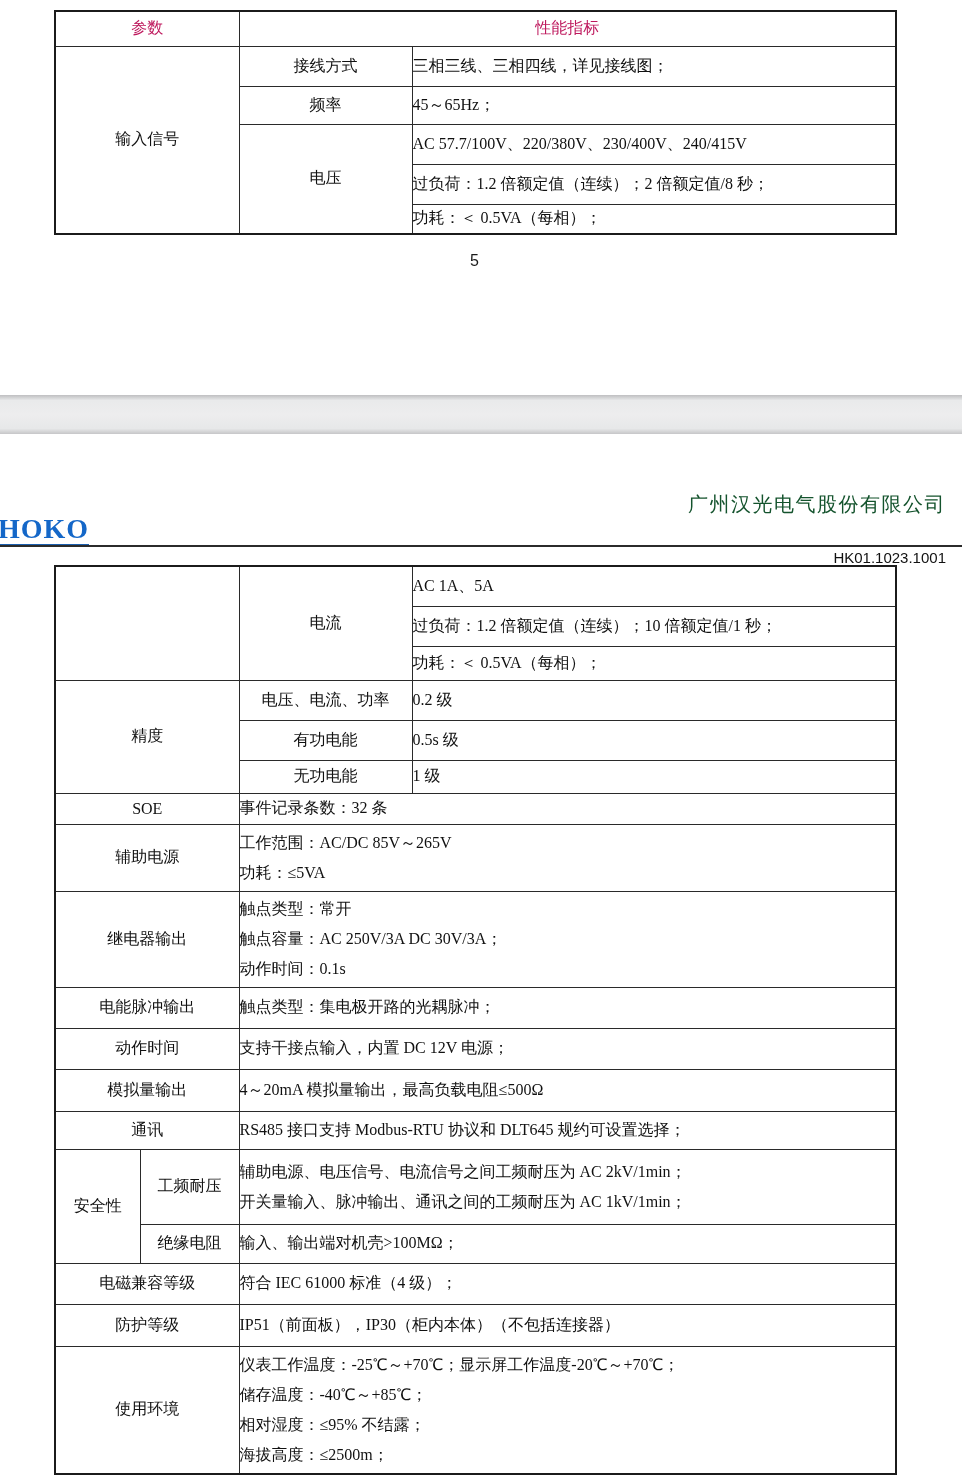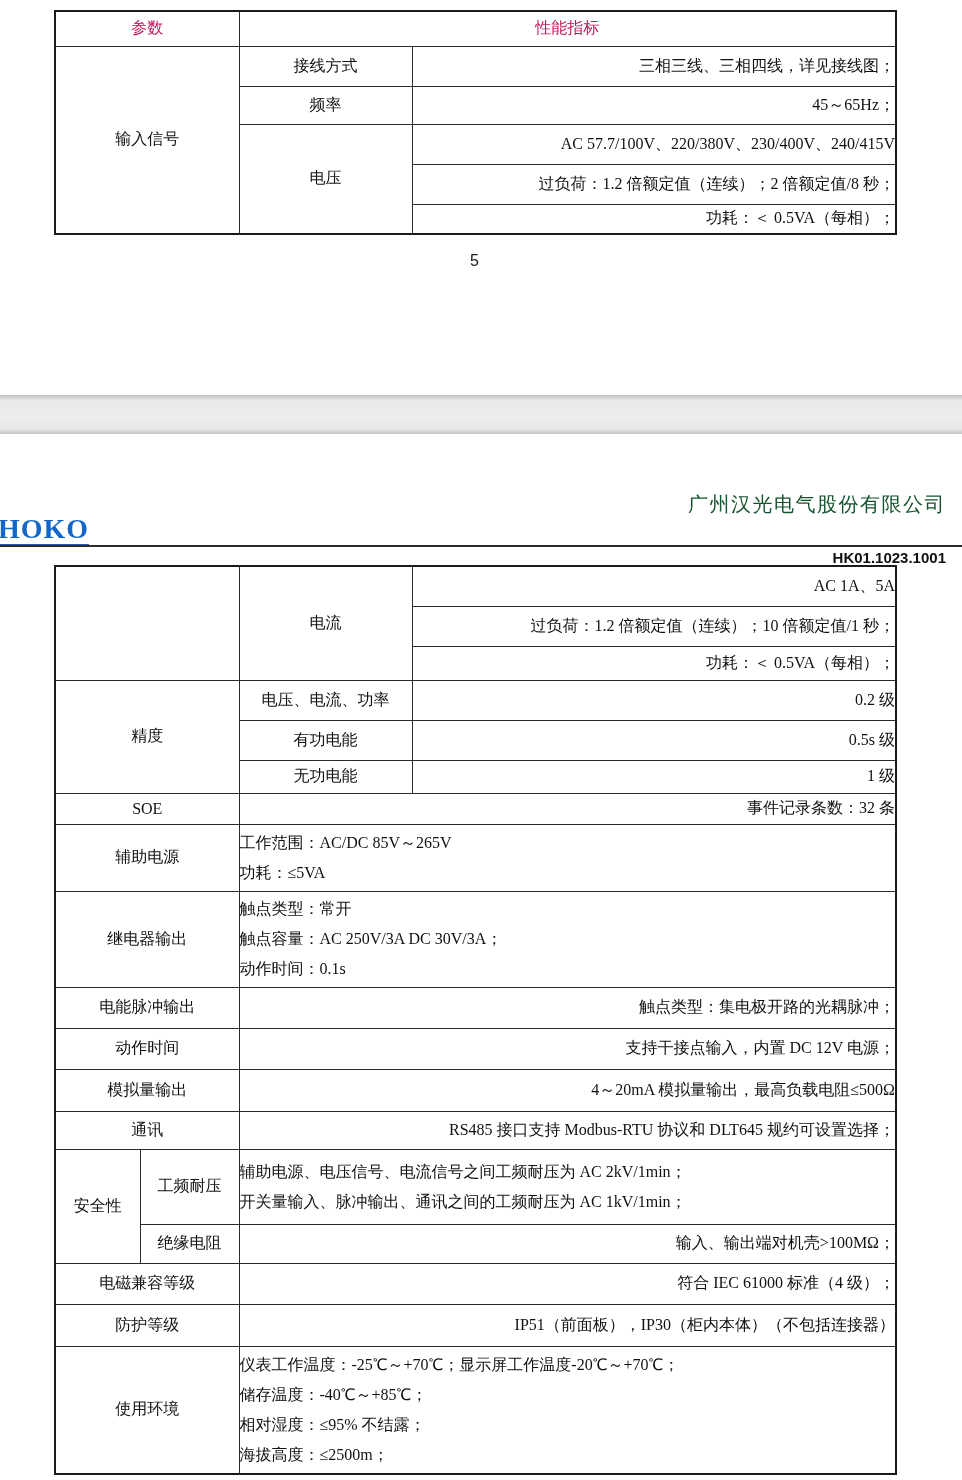--- a/index.html
+++ b/index.html
@@ -29,21 +29,21 @@
     vertical-align: middle;
   }
   th.hdr {
     font-family: "Liberation Sans", sans-serif;
     font-weight: bold;
     font-size: 18px;
     text-align: center;
     color: #be185d;
   }
   td.lbl { text-align: center; }
-  td.val { text-align: right; padding-left: 14px; }
+  td.val { text-align: left; padding-left: 14px; }
   td.lines { text-align: left; padding: 4px 6px 4px 14px; }
   td.lines div { line-height: 30px; white-space: nowrap; }
   td.val, td.lines { white-space: nowrap; }
 
   #page1-table { top: 10px; }
   #page2-table { top: 565px; }
 
   .page-number {
     position: absolute;
     top: 252px; left: 54px; width: 841px;
@@ -79,21 +79,21 @@
   }
   .p2-rule {
     position: absolute;
     top: 545px; left: 0; width: 962px; height: 0;
     border-top: 2px solid #2b2b2b;
   }
   .p2-docnum {
     position: absolute;
     top: 549px; right: 16px;
     font-family: "Liberation Sans", sans-serif;
-    font-weight: bold;
+    font-weight: normal;
     font-size: 15px;
     color: #111;
   }
 </style>
 </head>
 <body>
 
 <table class="spec" id="page1-table">
   <colgroup>
       <col style="width:184px">

